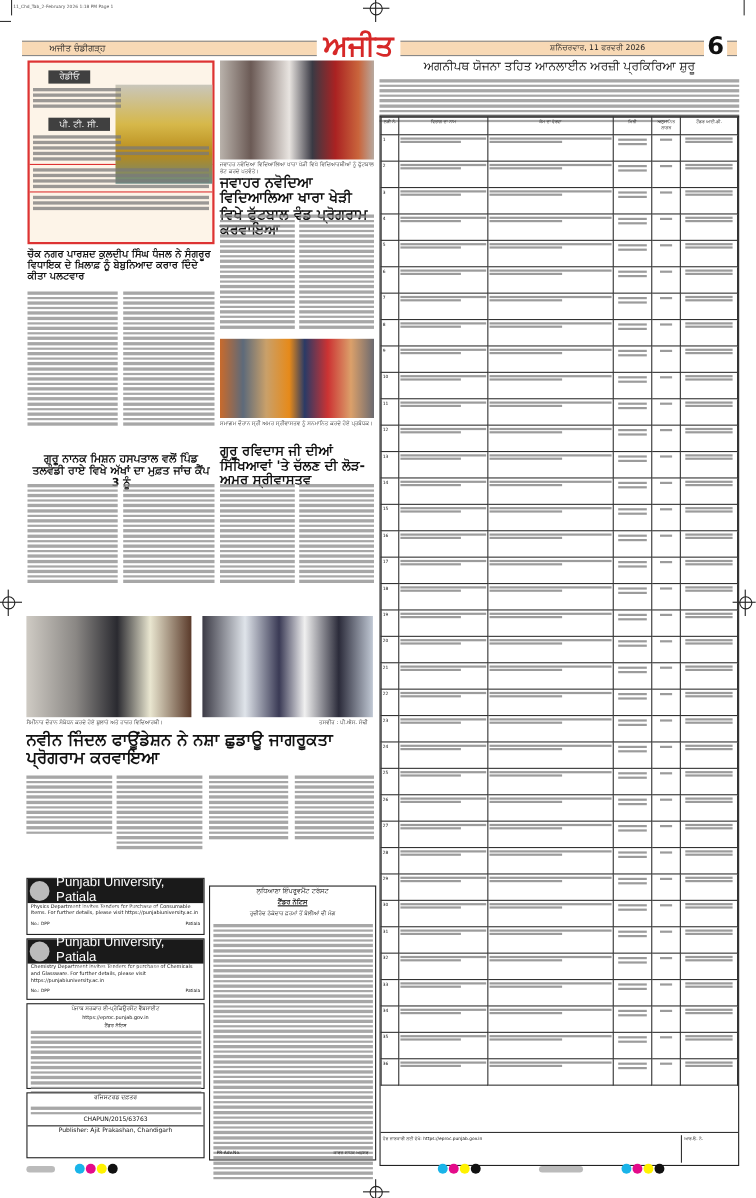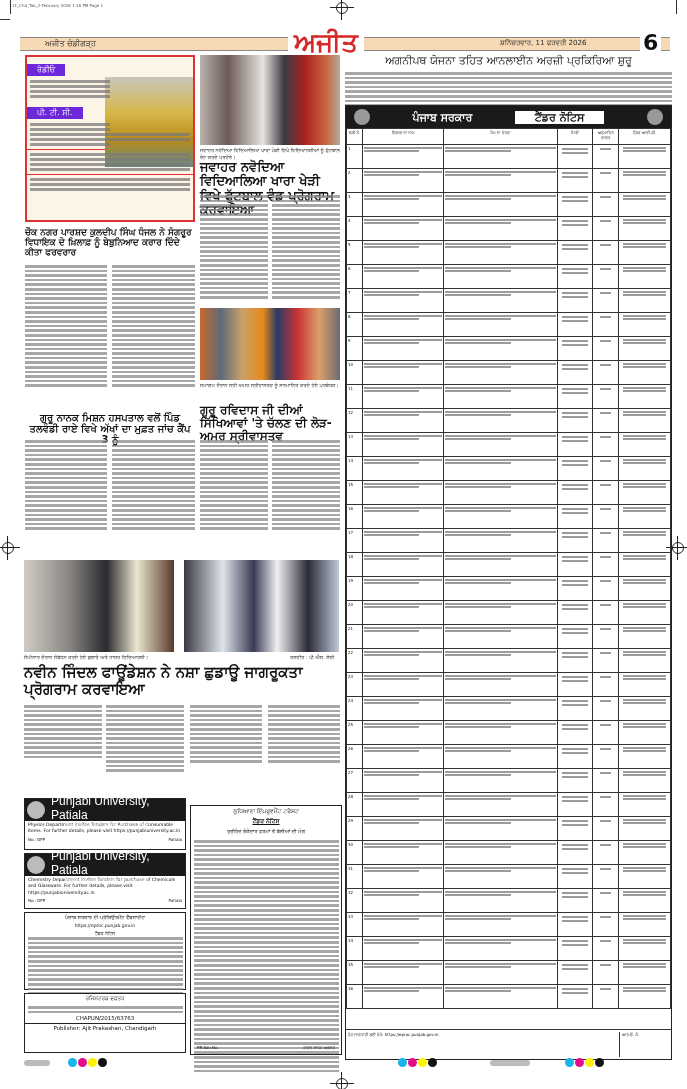--- a/index.html
+++ b/index.html
@@ -10,21 +10,21 @@
 .reg:after{content:"";position:absolute;left:11px;top:0;width:1px;height:24px;background:#222}
 .reg i{position:absolute;left:6px;top:6px;width:12px;height:12px;border:1px solid #222;border-radius:50%}
 .crop{position:absolute;background:#333}
 .hdr{position:absolute;left:20px;top:37px;width:650px;height:14px;background:#f8d9b5;border-top:1px solid #888;border-bottom:1px solid #888}
 .hdr .l{position:absolute;left:25px;top:1px;font-size:8px;color:#222}
 .hdr .r{position:absolute;left:480px;top:1px;font-size:7px;color:#222}
 .logo{position:absolute;left:288px;top:30px;font-size:26px;font-weight:bold;color:#d62828;background:#fff;padding:0 6px;line-height:24px}
 .pgno{position:absolute;left:640px;top:30px;font-size:22px;font-weight:bold;background:#fff;padding:0 3px}
 .box-kirtan{position:absolute;left:25px;top:55px;width:170px;height:167px;border:2px solid #d33;background:#fdf4e8}
 .box-kirtan .t{background:#e8443a;color:#ffe;font-size:8px;text-align:center;padding:2px 0;margin:2px}
-.lbl{display:inline-block;background:#6d28d9;color:#fff;font-size:8px;padding:1px 10px;margin:2px 0}
+.lbl{display:inline-block;background:#404040;color:#fff;font-size:8px;padding:1px 10px;margin:2px 17px}
 .gold{position:absolute;left:78px;top:20px;width:88px;height:90px;background:linear-gradient(#c9c6bb,#d6b84a 40%,#b78a1a 70%,#6a8a86)}
 .tl{height:3px;background:#7a7a7a;margin:2px 3px;opacity:.75}
 .tl.s{width:48%}
 .sep{border-top:1px solid #d33;margin:3px 0}
 .photo{position:absolute;overflow:hidden}
 .h1{position:absolute;font-weight:bold;color:#111;line-height:1.1}
 .cap{position:absolute;font-size:5px;color:#333}
 .col{position:absolute}
 .col .tl{margin:0 0 2px 0;height:2.6px;background:#8a8a8a}
 .tbl-wrap{position:absolute;left:345px;top:105px;width:327px;height:955px;border:1px solid #222}
@@ -131,21 +131,21 @@
     <div class="tl"></div>
     <div class="tl"></div>
     <div class="tl"></div>
     <div class="tl"></div>
     <div class="tl"></div>
     <div class="tl"></div>
     <div class="tl"></div>
     <div class="tl"></div>
 </div>
 
-<div class="h1" style="left:25px;top:228px;width:170px;font-size:9px">ਚੌਕ ਨਗਰ ਪਾਰਸ਼ਦ ਕੁਲਦੀਪ ਸਿੰਘ ਧੰਜਲ ਨੇ ਸੰਗਰੂਰ ਵਿਧਾਇਕ ਦੇ ਖ਼ਿਲਾਫ਼ ਨੂੰ ਬੇਬੁਨਿਆਦ ਕਰਾਰ ਦਿੰਦੇ ਕੀਤਾ ਫਰਵਰਾਰ</div>
+<div class="h1" style="left:25px;top:228px;width:170px;font-size:9px">ਚੌਕ ਨਗਰ ਪਾਰਸ਼ਦ ਕੁਲਦੀਪ ਸਿੰਘ ਧੰਜਲ ਨੇ ਸੰਗਰੂਰ ਵਿਧਾਇਕ ਦੇ ਖ਼ਿਲਾਫ਼ ਨੂੰ ਬੇਬੁਨਿਆਦ ਕਰਾਰ ਦਿੰਦੇ ਕੀਤਾ ਪਲਟਵਾਰ</div>
 <div class="col" style="left:25px;top:265px;width:82px">
   <div class="tl"></div>
     <div class="tl"></div>
     <div class="tl"></div>
     <div class="tl"></div>
     <div class="tl"></div>
     <div class="tl"></div>
     <div class="tl"></div>
     <div class="tl"></div>
     <div class="tl"></div>
@@ -488,26 +488,20 @@
     <div class="tl"></div>
     <div class="tl"></div>
     <div class="tl"></div>
     <div class="tl"></div>
     <div class="tl"></div>
     <div class="tl"></div>
     <div class="tl" style="width:80%"></div>
 </div>
 
 <div class="tbl-wrap">
-  <div class="tbl-head">
-    <span class="emb"></span>
-    <span class="a">ਪੰਜਾਬ ਸਰਕਾਰ</span>
-    <span class="b">ਟੈਂਡਰ ਨੋਟਿਸ</span>
-    <span class="emb"></span>
-  </div>
   <table>
     <thead>
       <tr>
         <th style="width:5%">ਲੜੀ ਨੰ.</th>
         <th style="width:25%">ਵਿਭਾਗ ਦਾ ਨਾਮ</th>
         <th style="width:35%">ਕੰਮ ਦਾ ਵੇਰਵਾ</th>
         <th style="width:11%">ਮਿਤੀ</th>
         <th style="width:8%">ਅਨੁਮਾਨਿਤ ਲਾਗਤ</th>
         <th style="width:16%">ਟੈਂਡਰ ਆਈ.ਡੀ.</th>
       </tr>

